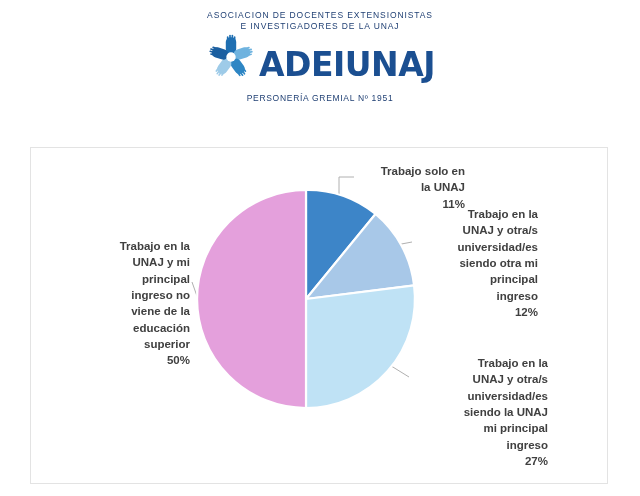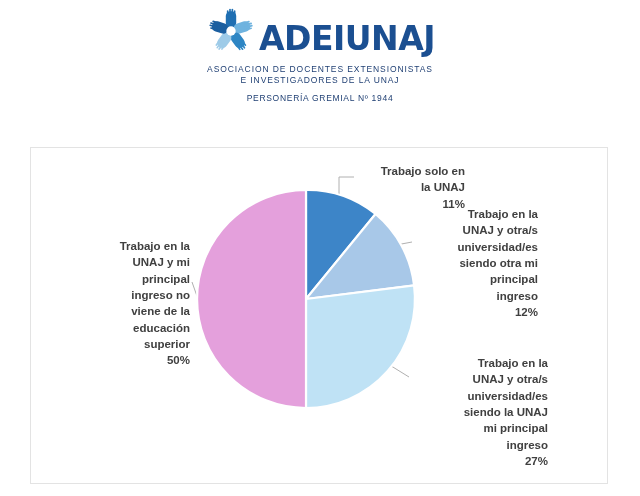--- a/index.html
+++ b/index.html
@@ -107,20 +107,25 @@
   #label-1 { left: 418px; top: 206px; width: 120px; }
   #label-2 { left: 414px; top: 355px; width: 134px; }
   #label-3 { left: 62px;  top: 238px; width: 128px; }
 </style>
 </head>
 <body>
 
 <div id="header">
   <div id="logo-block">
 
+    <div id="logo-sub1">
+      <div>ASOCIACION DE DOCENTES EXTENSIONISTAS</div>
+      <div>E INVESTIGADORES DE LA UNAJ</div>
+    </div>
+
     <div id="logo-row">
       <svg id="logo-mark" viewBox="0 0 100 100">
         <g>
 
           <g transform="rotate(0 50 50)">
             <path d="M50 12 C44 12 40 16 40 22 L40 34 C40 40 44 44 50 44 C56 44 60 40 60 34 L60 22 C60 16 56 12 50 12 Z" fill="#1f6fb2"></path>
             <rect x="42" y="10" width="3.2" height="14" rx="1.6" fill="#1f6fb2"></rect>
             <rect x="46.5" y="7" width="3.2" height="17" rx="1.6" fill="#1f6fb2"></rect>
             <rect x="51" y="7" width="3.2" height="17" rx="1.6" fill="#1f6fb2"></rect>
             <rect x="55.4" y="10" width="3.2" height="14" rx="1.6" fill="#1f6fb2"></rect>
@@ -156,26 +161,21 @@
             <rect x="46.5" y="7" width="3.2" height="17" rx="1.6" fill="#1b5fa0"></rect>
             <rect x="51" y="7" width="3.2" height="17" rx="1.6" fill="#1b5fa0"></rect>
             <rect x="55.4" y="10" width="3.2" height="14" rx="1.6" fill="#1b5fa0"></rect>
           </g>
           <circle cx="50" cy="50" r="9" fill="#ffffff"></circle>
         </g>
       </svg>
       <div id="logo-wordmark">ADEIUNAJ</div>
     </div>
 
-    <div id="logo-sub1">
-      <div>ASOCIACION DE DOCENTES EXTENSIONISTAS</div>
-      <div>E INVESTIGADORES DE LA UNAJ</div>
-    </div>
-
-    <div id="logo-sub2">PERSONERÍA GREMIAL Nº 1944</div>
+    <div id="logo-sub2">PERSONERÍA GREMIAL Nº 1951</div>
   </div>
 </div>
 
 <div id="chart-card"></div>
 
 <svg id="chart-svg" viewBox="0 0 640 496">
 
   <polyline points="339,200 339,177 354,177" fill="none" stroke="#b0b0b0" stroke-width="1"></polyline>
   <polyline points="396,245 412,242" fill="none" stroke="#b0b0b0" stroke-width="1"></polyline>
   <polyline points="388,364 409,377" fill="none" stroke="#b0b0b0" stroke-width="1"></polyline>

